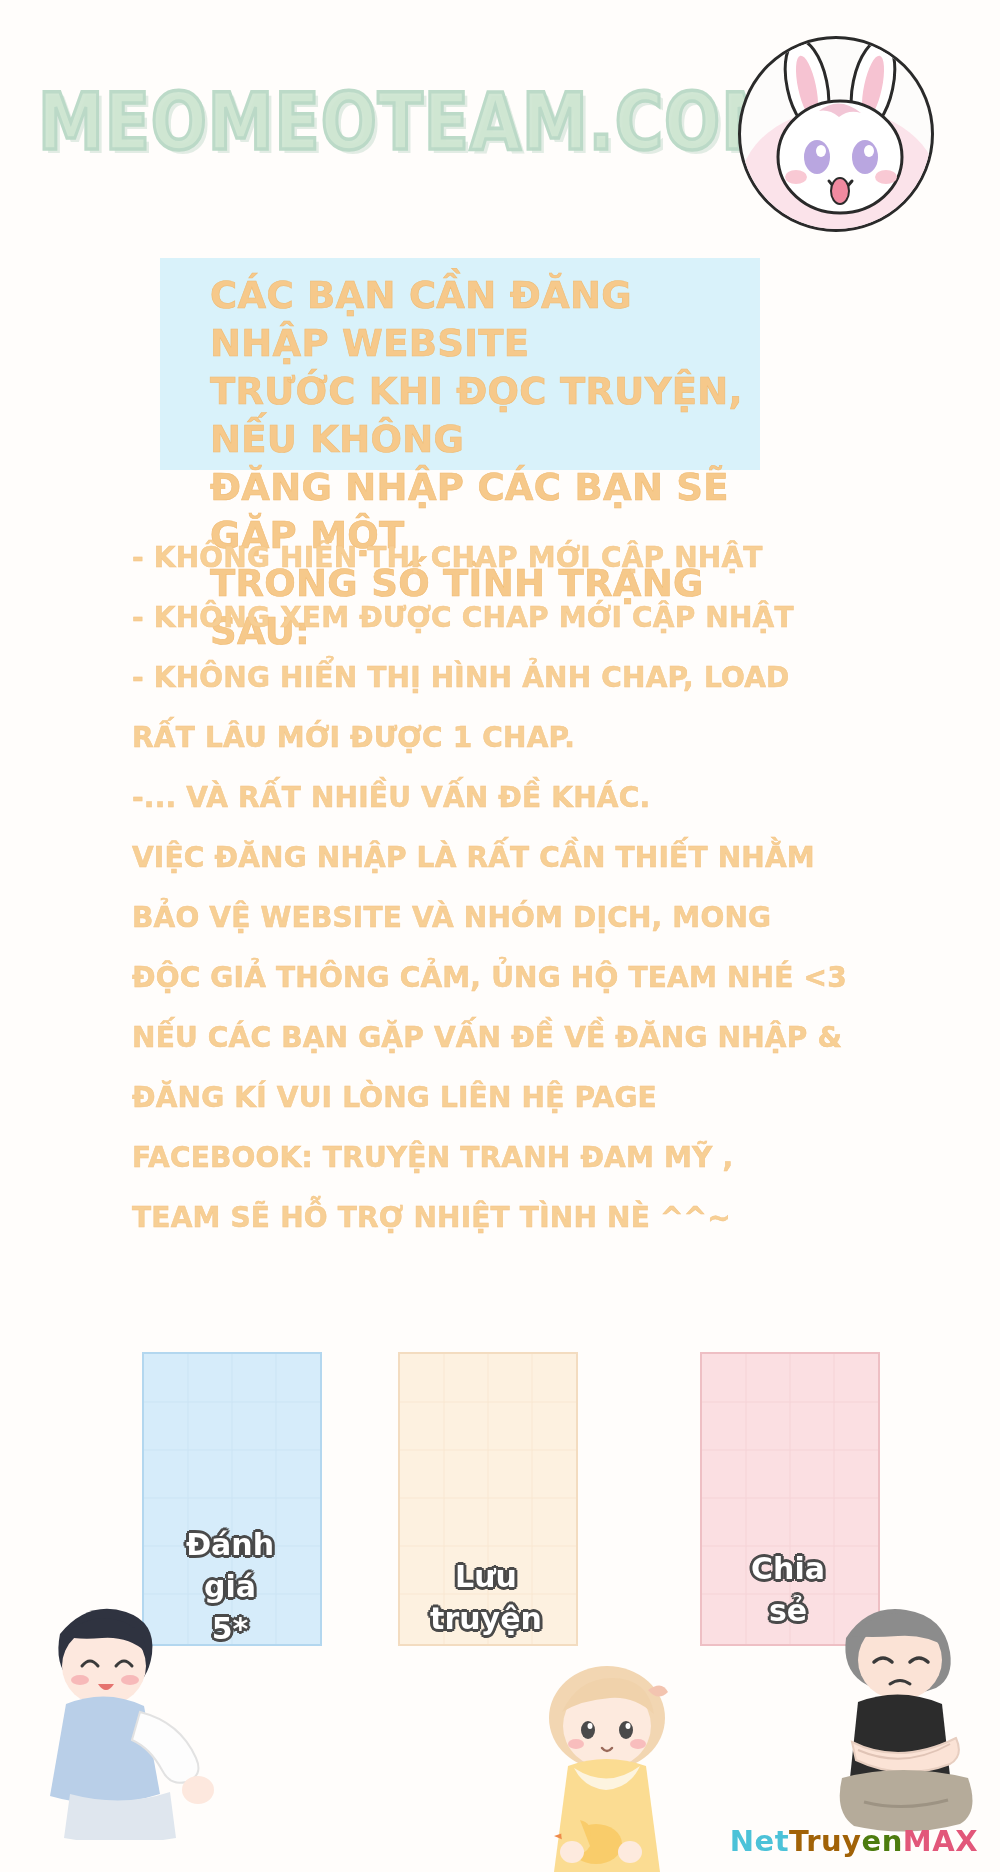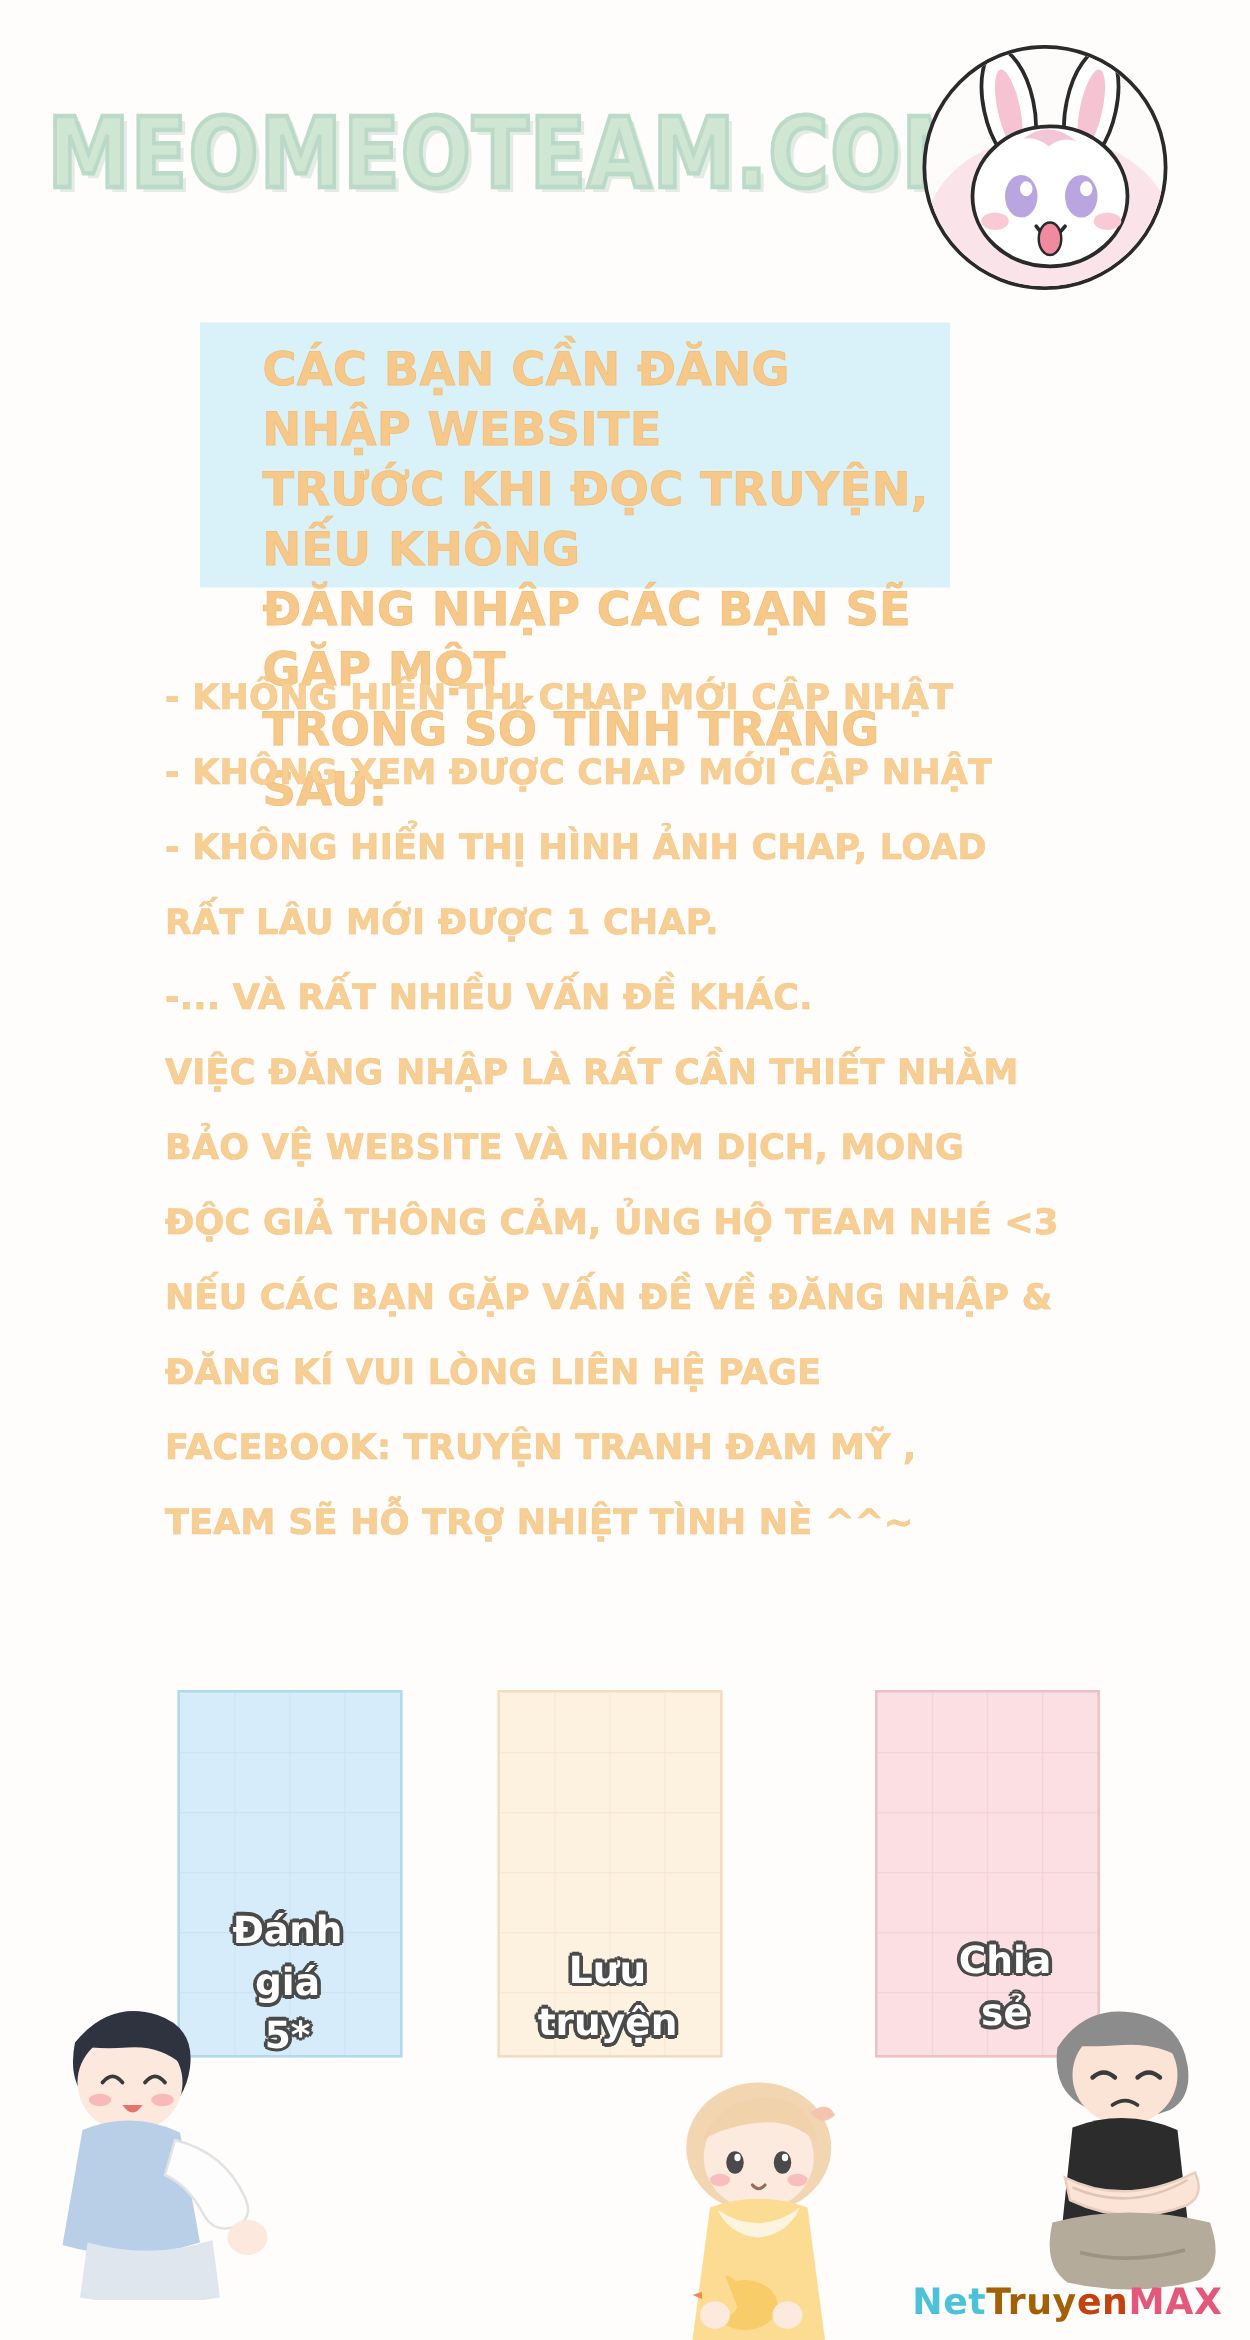--- a/index.html
+++ b/index.html
@@ -149,42 +149,42 @@
   #panel-save {
     left: 398px; top: 1352px; width: 176px; height: 290px;
     background: #fdf1e0; border-color: #f3dcc0;
   }
   #panel-share {
     left: 700px; top: 1352px; width: 176px; height: 290px;
     background: #fbdfe2; border-color: #eebfc4;
   }
   #label-rate  { top: 1524px; left: 142px; width: 176px; }
   #label-save  { top: 1556px; left: 398px; width: 176px; }
-  #label-share { top: 1548px; left: 700px; width: 176px; padding-left: 16px; }
+  #label-share { top: 1548px; left: 700px; width: 176px; }
 
   
   .char { position: absolute; }
   #char-boy-blue  { left: 20px;  top: 1580px; width: 220px; height: 260px; }
   #char-girl      { left: 512px; top: 1656px; width: 190px; height: 216px; }
   #char-boy-gray  { left: 812px; top: 1588px; width: 186px; height: 250px; }
 
   
   .brand {
     position: absolute;
     right: 22px;
     bottom: 14px;
     font-family: "DejaVu Sans", sans-serif;
     font-weight: bold;
     font-size: 29px;
     letter-spacing: 0.5px;
     white-space: nowrap;
   }
   .brand .net { color: #4cc2d8; margin-left: 32px; }
   .brand .tru { color: #a16207; }
-  .brand .yen { color: #c2410c; }
+  .brand .yen { color: #4d7c0f; }
   .brand .max { color: #e2577a; }
 </style>
 </head>
 <body>
 
 <div class="wm-title-shadow">MEOMEOTEAM.COM</div>
 <div class="wm-title">MEOMEOTEAM.COM</div>
 
 <div class="bunny-wrap">
   <div class="bunny-circle">

